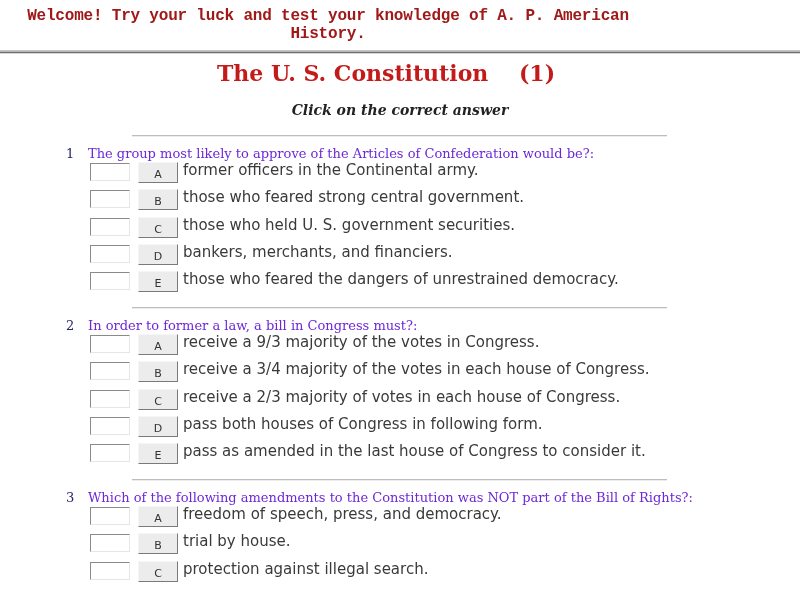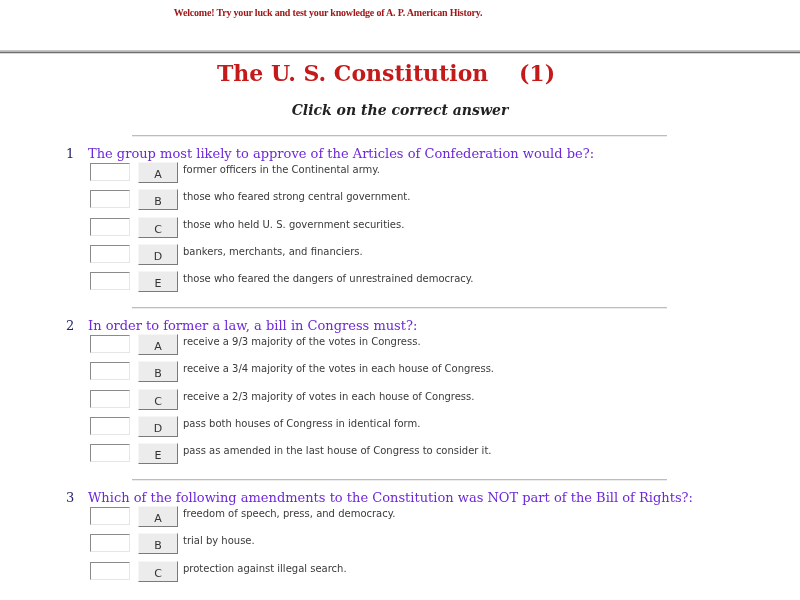--- a/index.html
+++ b/index.html
@@ -9,23 +9,23 @@
       width: 800px;
       height: 600px;
       overflow: hidden;
     }
     .welcome {
       position: absolute;
       top: 7px;
       left: 0;
       width: 656px;
       text-align: center;
-      font-family: Liberation Serif, serif;
+      font-family: Liberation Mono, monospace;
       font-weight: bold;
-      font-size: 10px;
+      font-size: 16px;
       color: #a01818;
       letter-spacing: -0.2px;
     }
     .top-rule {
       position: absolute;
       top: 50px;
       left: 0;
       width: 800px;
       height: 4px;
       background: linear-gradient(#c4c4c4 0, #c4c4c4 1px, #b8b8b8 1px, #b8b8b8 2px, #6e6e6e 2px, #6e6e6e 3px, #d8d8d8 3px);
@@ -117,21 +117,21 @@
       font-size: 11px;
       color: #333333;
       text-align: center;
       line-height: 19px;
       padding-top: 2px;
       cursor: pointer;
     }
     .opt-text {
       margin-left: 5px;
       font-family: "DejaVu Sans", sans-serif;
-      font-size: 10px;
+      font-size: 15px;
       color: #3a3a3a;
       line-height: 14px;
       margin-top: 1px;
       white-space: nowrap;
       text-align: center;
     }
   </style>
 </head>
 <body>
 
@@ -195,21 +195,21 @@
       <span class="opt-text">receive a 3/4 majority of the votes in each house of Congress.</span>
     </div>
     <div class="option">
       <input class="answer-box" type="text" value="" style="">
       <div class="letter-btn">C</div>
       <span class="opt-text">receive a 2/3 majority of votes in each house of Congress.</span>
     </div>
     <div class="option">
       <input class="answer-box" type="text" value="" style="">
       <div class="letter-btn">D</div>
-      <span class="opt-text">pass both houses of Congress in identical form.</span>
+      <span class="opt-text">pass both houses of Congress in following form.</span>
     </div>
     <div class="option">
       <input class="answer-box" type="text" value="" style="">
       <div class="letter-btn">E</div>
       <span class="opt-text">pass as amended in the last house of Congress to consider it.</span>
     </div>
   </div>
 </div>
 
 <div class="sep" style="top:479px;"></div>

